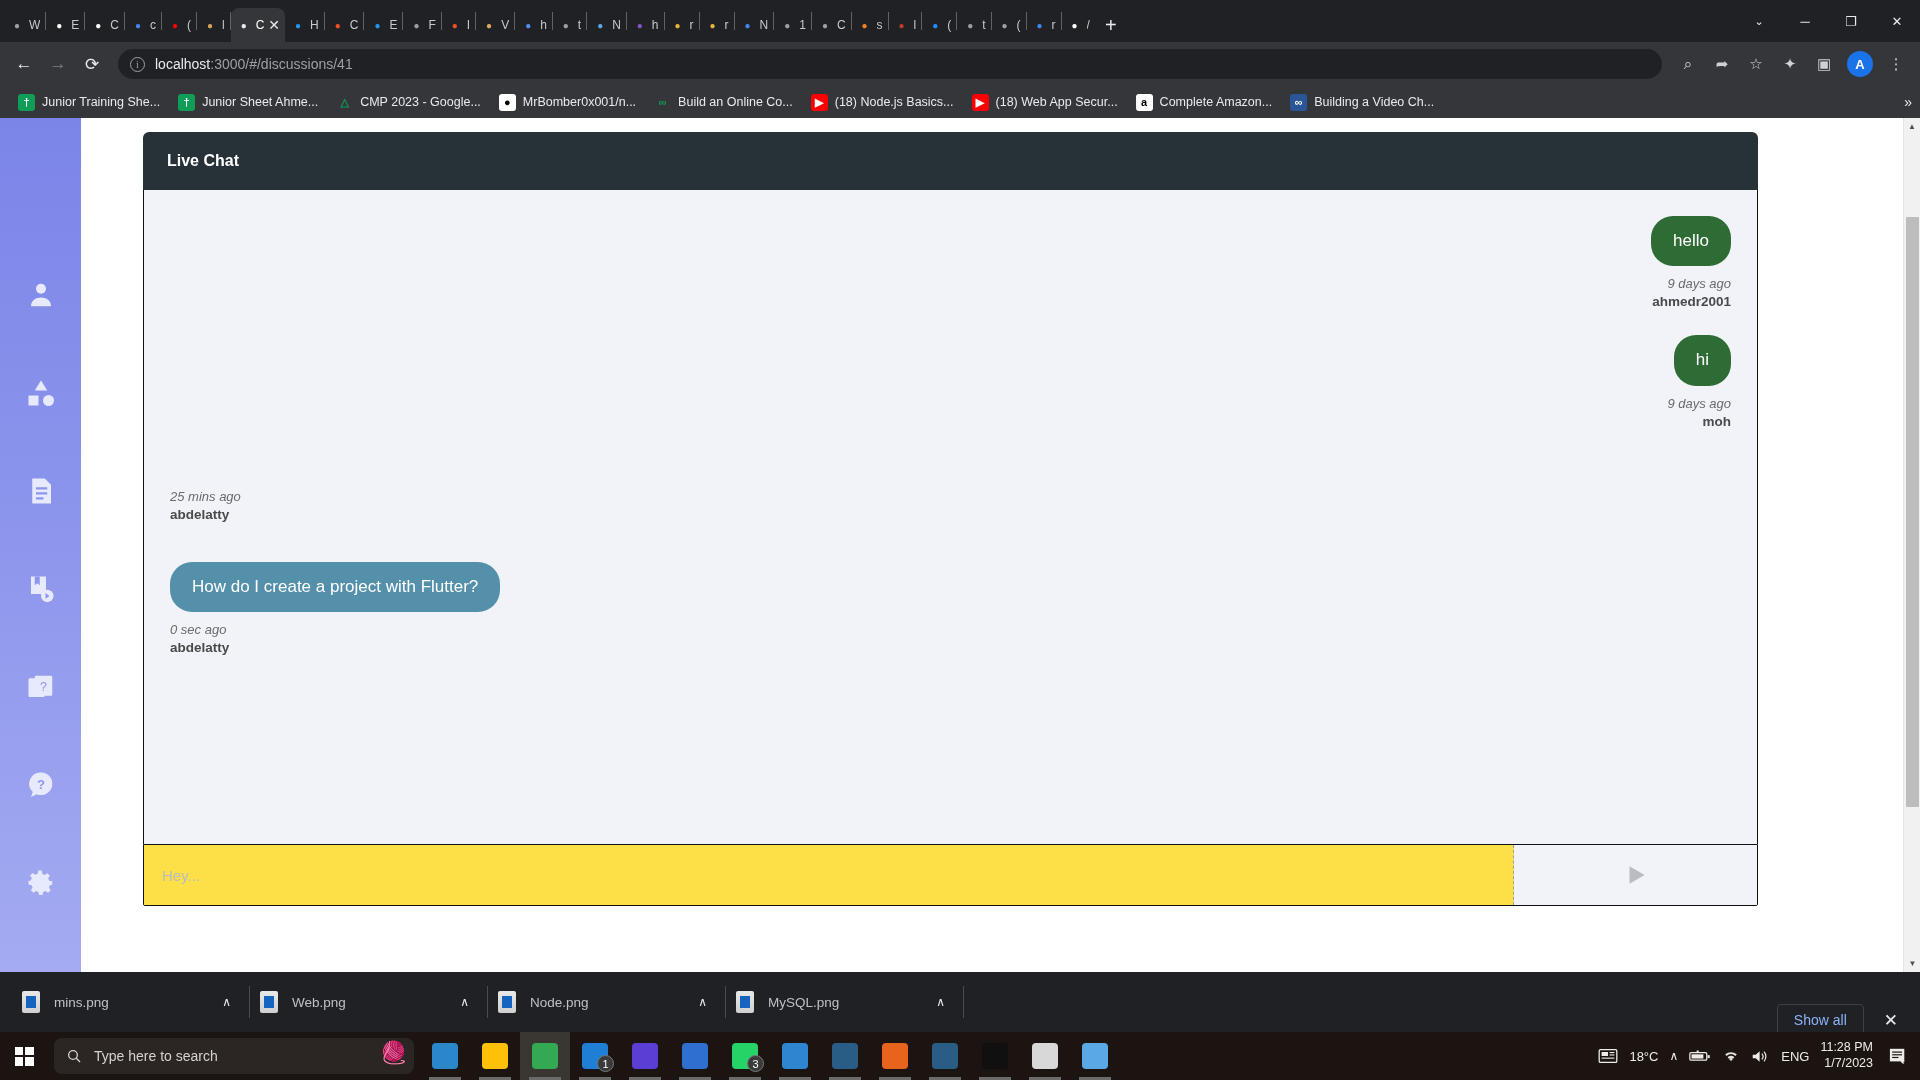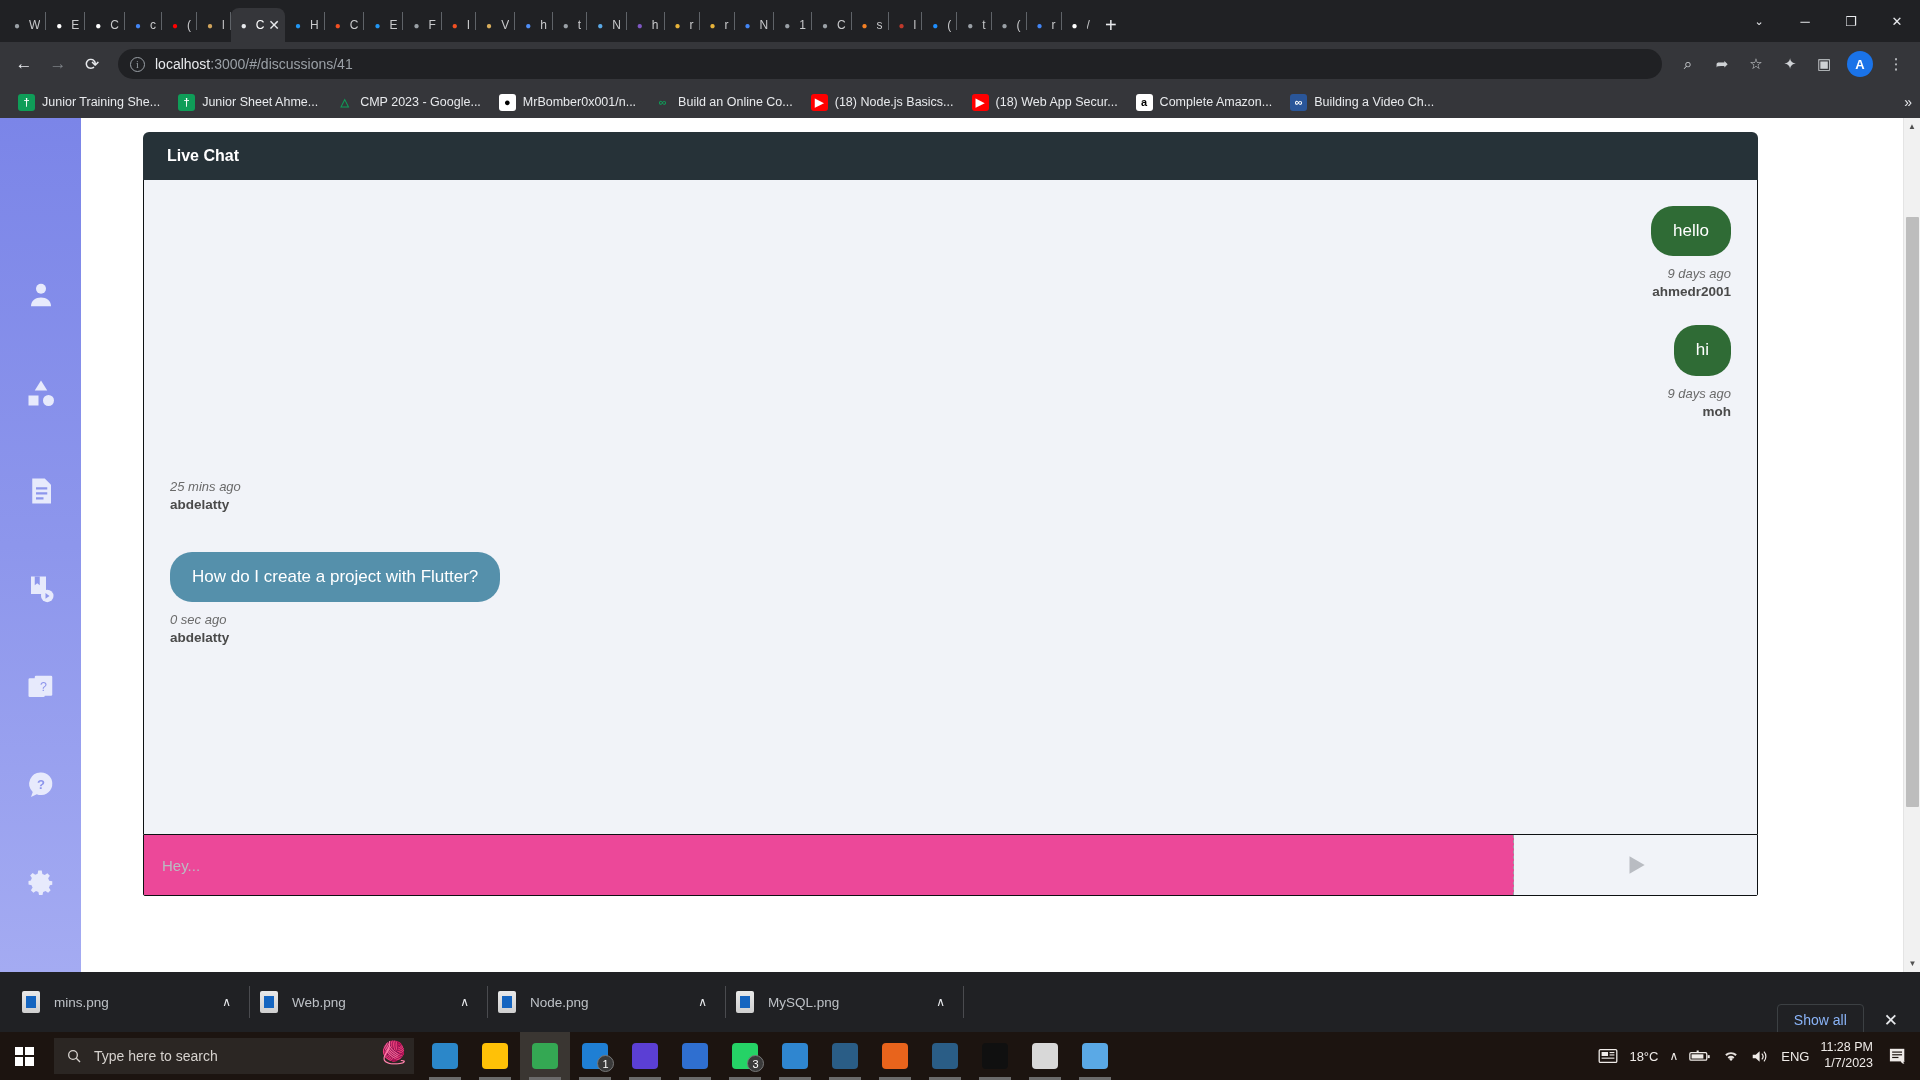--- a/index.html
+++ b/index.html
@@ -64,21 +64,21 @@
   .side-icon svg { width: 30px; height: 30px; fill: #e7eafc; }
 
   .page { flex:1; background:#ffffff; position:relative; }
 
   .chat-card {
     position:absolute; left: 62px; top: 14px; width: 1615px;
     display:flex; flex-direction:column;
   }
   .chat-header {
     background:#263238; color:#ffffff; border-radius: 6px 6px 0 0;
-    padding: 4px 24px; font-size: 16px; font-weight: bold; height: 48px;
+    padding: 4px 24px; font-size: 16px; font-weight: bold; height: 58px;
     display:flex; align-items:center;
   }
   .chat-body {
     background:#f1f3f8; border-left:1px solid #0e1113; border-right:1px solid #0e1113;
     height: 654px; padding: 26px 26px 0 26px; overflow:hidden; position:relative;
   }
   .msg-row { display:flex; flex-direction:column; margin-bottom: 26px; }
   .msg-row.right { align-items: flex-end; }
   .msg-row.left { align-items: flex-start; }
   .bubble {
@@ -88,21 +88,21 @@
   .bubble.green { background:#2f6b35; }
   .bubble.blue  { background:#5590ab; }
   .meta-time { font-size: 13px; color:#6a6a6a; margin-top: 10px; font-style: italic; }
   .meta-user { font-size: 13.5px; color:#4a4a4a; font-weight: bold; margin-top: 3px; }
 
   .chat-input-bar {
     display:flex; height: 62px; border:1px solid #0e1113; background:#ffffff;
     border-radius: 0 0 2px 2px;
   }
   .chat-input {
-    flex:1; border:none; outline:none; background:#ec4899; padding: 12px 18px;
+    flex:1; border:none; outline:none; background:#fde047; padding: 12px 18px;
     font-size: 15px; font-family:"Liberation Sans", sans-serif; color:#333;
     border-right: 1px dashed #9aa0a6;
   }
   .chat-input::placeholder { color:#b9bcc2; }
   .send-btn {
     width: 243px; background:#f1f3f8; display:flex; align-items:center; justify-content:center;
   }
   .send-btn svg { width: 26px; height: 26px; fill:#b9bcc2; }
 
   
@@ -123,21 +123,21 @@
   .showall { color:#8ab4f8; font-size:14px; padding: 7px 16px; border-radius:4px; border:1px solid #3c4043; }
   .dl-close { color:#e8eaed; font-size:17px; padding: 0 10px; }
 
   
   .taskbar { height: 48px; background:#1c1410; display:flex; align-items:center; padding: 0 0 0 0; }
   .startbtn { width:48px;height:48px;display:flex;align-items:center;justify-content:center; }
   .startbtn .grid { width:19px;height:19px;display:grid;grid-template-columns:1fr 1fr;grid-template-rows:1fr 1fr;gap:2.4px; }
   .startbtn .grid i { background:#ffffff; display:block; }
   .tb-search {
     width: 360px; height: 36px; background:#2b2623; display:flex; align-items:center;
-    gap: 12px; padding: 0 12px; color:#d6d2ce; font-size:14px; margin-left: 6px; position:relative;
+    gap: 12px; padding: 0 12px; color:#d6d2ce; font-size:14px; margin-left: 6px; position:relative;border-radius:8px;
   }
   .tb-search .yarn { position:absolute; right: 6px; top: 2px; font-size: 22px; }
   .tapp { width: 50px; height:48px; display:flex; align-items:center; justify-content:center; position:relative; }
   .tapp .badge {
     position:absolute; right: 6px; bottom: 8px; width:17px;height:17px;border-radius:50%;
     background:#3a3a3a; color:#fff; font-size:11px; display:flex;align-items:center;justify-content:center;
     border:1px solid #777;
   }
   .tapp.open::after { content:''; position:absolute; bottom:0; left:9px; width:32px; height:3px; background:#6b6b6b; }
   .tapp.active { background:#3a3632; }

